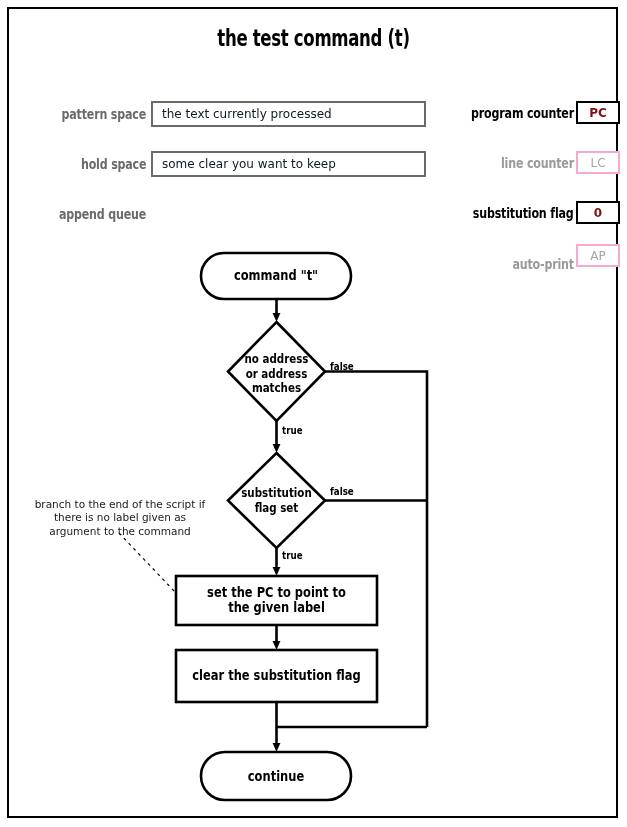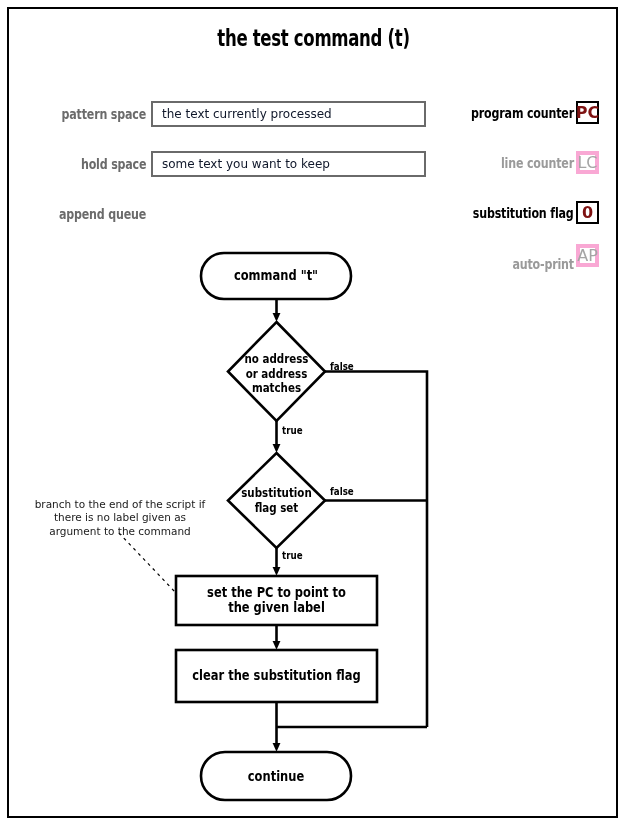--- a/index.html
+++ b/index.html
@@ -81,37 +81,37 @@
     transform: translateY(-50%);
     font-family: "DejaVu Sans", sans-serif;
     font-size: 12px;
     color: #0f172a;
     white-space: nowrap;
   }
 
   .reg-box {
     position: absolute;
     left: 576px;
-    width: 23px;
+    width: 44px;
     height: 23px;
     box-sizing: border-box;
     display: flex;
     align-items: center;
     justify-content: center;
     font-family: "DejaVu Sans", sans-serif;
-    font-size: 16px;
+    font-size: 12px;
     background: #ffffff;
   }
   .reg-box.on {
     border: 2px solid #000000;
     color: #7e1212;
     font-weight: bold;
   }
   .reg-box.off {
-    border: 4px solid #f9a8d4;
+    border: 2px solid #f9a8d4;
     color: #a5a5a5;
     font-weight: normal;
   }
 
   
   #flow { position: absolute; left: 0; top: 0; width: 627px; height: 827px; }
 
   .node-text {
     position: absolute;
     font-family: "Liberation Sans Narrow", "DejaVu Sans Condensed", "Liberation Sans", sans-serif;
@@ -158,21 +158,21 @@
 
   <div id="title">the test command (t)</div>
 
   <div class="buf-label" style="top:106px">pattern space</div>
   <div class="buf-box" style="top:101px">
     <span class="ph">the text currently processed</span>
   </div>
 
   <div class="buf-label" style="top:156px">hold space</div>
   <div class="buf-box" style="top:151px">
-    <span class="ph">some text you want to keep</span>
+    <span class="ph">some clear you want to keep</span>
   </div>
 
   <div class="buf-label" style="top:206px">append queue</div>
 
   <div class="reg-label on" style="top:105px">program counter</div>
   <div class="reg-box on" style="top:101px">PC</div>
 
   <div class="reg-label off" style="top:155px">line counter</div>
   <div class="reg-box off" style="top:151px">LC</div>
 

